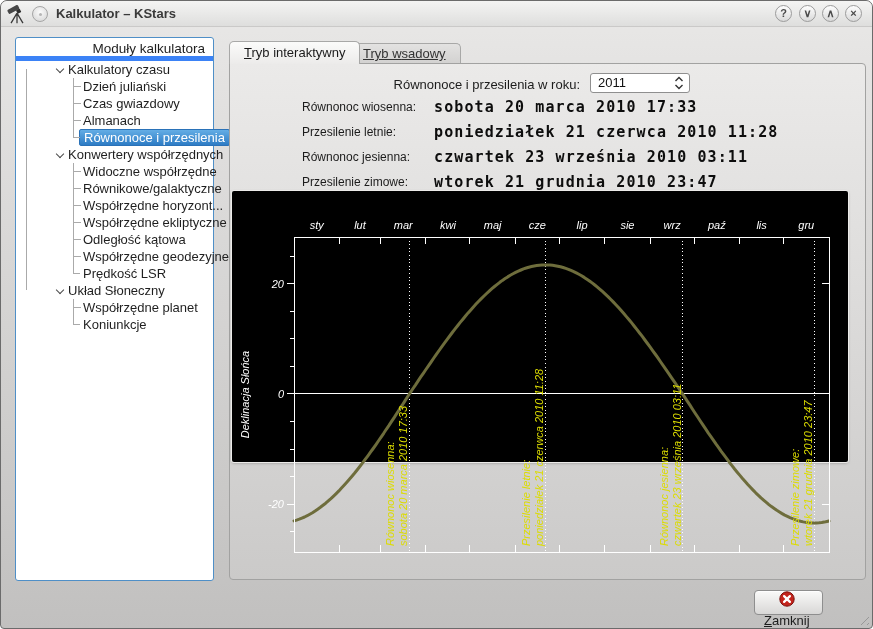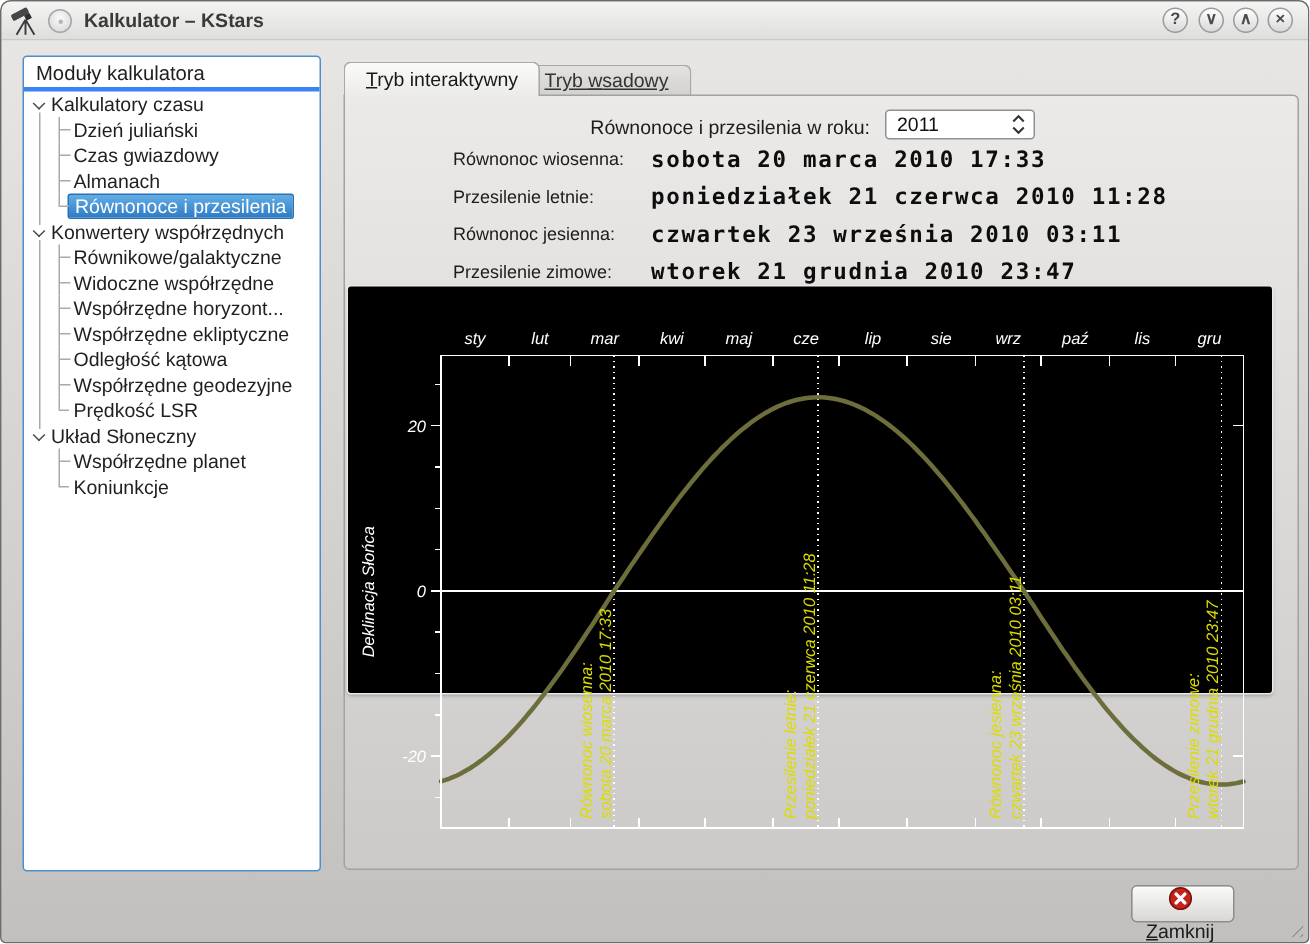--- a/index.html
+++ b/index.html
@@ -18,22 +18,22 @@
     border:1px solid #a5a5a5;background:radial-gradient(circle at 50% 38%,#fbfbfb,#d3d3d3);}
   .disk-btn::after{content:"";position:absolute;left:6px;top:6px;width:3px;height:3px;border-radius:50%;background:#b6b6b6;}
   .win-title{position:absolute;left:55px;top:5px;font-size:13px;font-weight:bold;color:#3a3a3a;}
   .tbtn{position:absolute;top:4px;width:17px;height:17px;border-radius:50%;border:1px solid #9b9b9b;
     background:linear-gradient(#fefefe,#d9d9d9);color:#4a4a4a;font-size:11px;line-height:15px;
     text-align:center;font-weight:bold;cursor:default;}
   
   .sidebar{position:absolute;left:14px;top:36px;width:199px;height:544px;background:#fff;
     border:1px solid #4f8fc7;border-radius:3px;}
   .sidebar-header{height:23px;line-height:22px;padding:0 8px;font-size:13.5px;color:#1e1e1e;
-    border-bottom:3px solid #3b82f6;}
-  .tree{position:relative;font-size:13px;color:#1f1f1f;}
+    border-bottom:5px solid #3b82f6;text-align:right;}
+  .tree{position:relative;font-size:13px;color:#1f1f1f;padding-left:34px;}
   .root-line{position:absolute;width:0;border-left:1px solid #aaa;left:10px;}
   .trow{position:relative;display:flex;align-items:center;height:17px;white-space:nowrap;}
   .twisty{position:relative;z-index:1;margin-left:5px;width:10px;height:10px;flex:0 0 10px;background:#fff;}
   .twisty::after{content:"";position:absolute;left:2px;top:1px;width:5px;height:5px;
     border-left:1.6px solid #4a4a4a;border-bottom:1.6px solid #4a4a4a;transform:rotate(-45deg);}
   .tconn{position:relative;margin-left:23px;width:8px;flex:0 0 8px;align-self:stretch;border-left:1px solid #aaa;}
   .tconn::after{content:"";position:absolute;left:0;top:8px;width:7px;border-top:1px solid #aaa;}
   .tconn.last{border-left:none;}
   .tconn.last::before{content:"";position:absolute;left:0;top:0;height:8px;border-left:1px solid #aaa;}
   .tlabel{margin-left:2px;line-height:17px;}
@@ -118,25 +118,25 @@
         <div class="trow l1">
           <span class="tconn last"></span>
           <span class="tlabel sel">Równonoce i przesilenia</span>
         </div>
         <div class="trow l0">
           <span class="twisty"></span>
           <span class="tlabel">Konwertery współrzędnych</span>
         </div>
         <div class="trow l1">
           <span class="tconn"></span>
+          <span class="tlabel">Widoczne współrzędne</span>
+        </div>
+        <div class="trow l1">
+          <span class="tconn"></span>
           <span class="tlabel">Równikowe/galaktyczne</span>
-        </div>
-        <div class="trow l1">
-          <span class="tconn"></span>
-          <span class="tlabel">Widoczne współrzędne</span>
         </div>
         <div class="trow l1">
           <span class="tconn"></span>
           <span class="tlabel">Współrzędne horyzont...</span>
         </div>
         <div class="trow l1">
           <span class="tconn"></span>
           <span class="tlabel">Współrzędne ekliptyczne</span>
         </div>
         <div class="trow l1">

